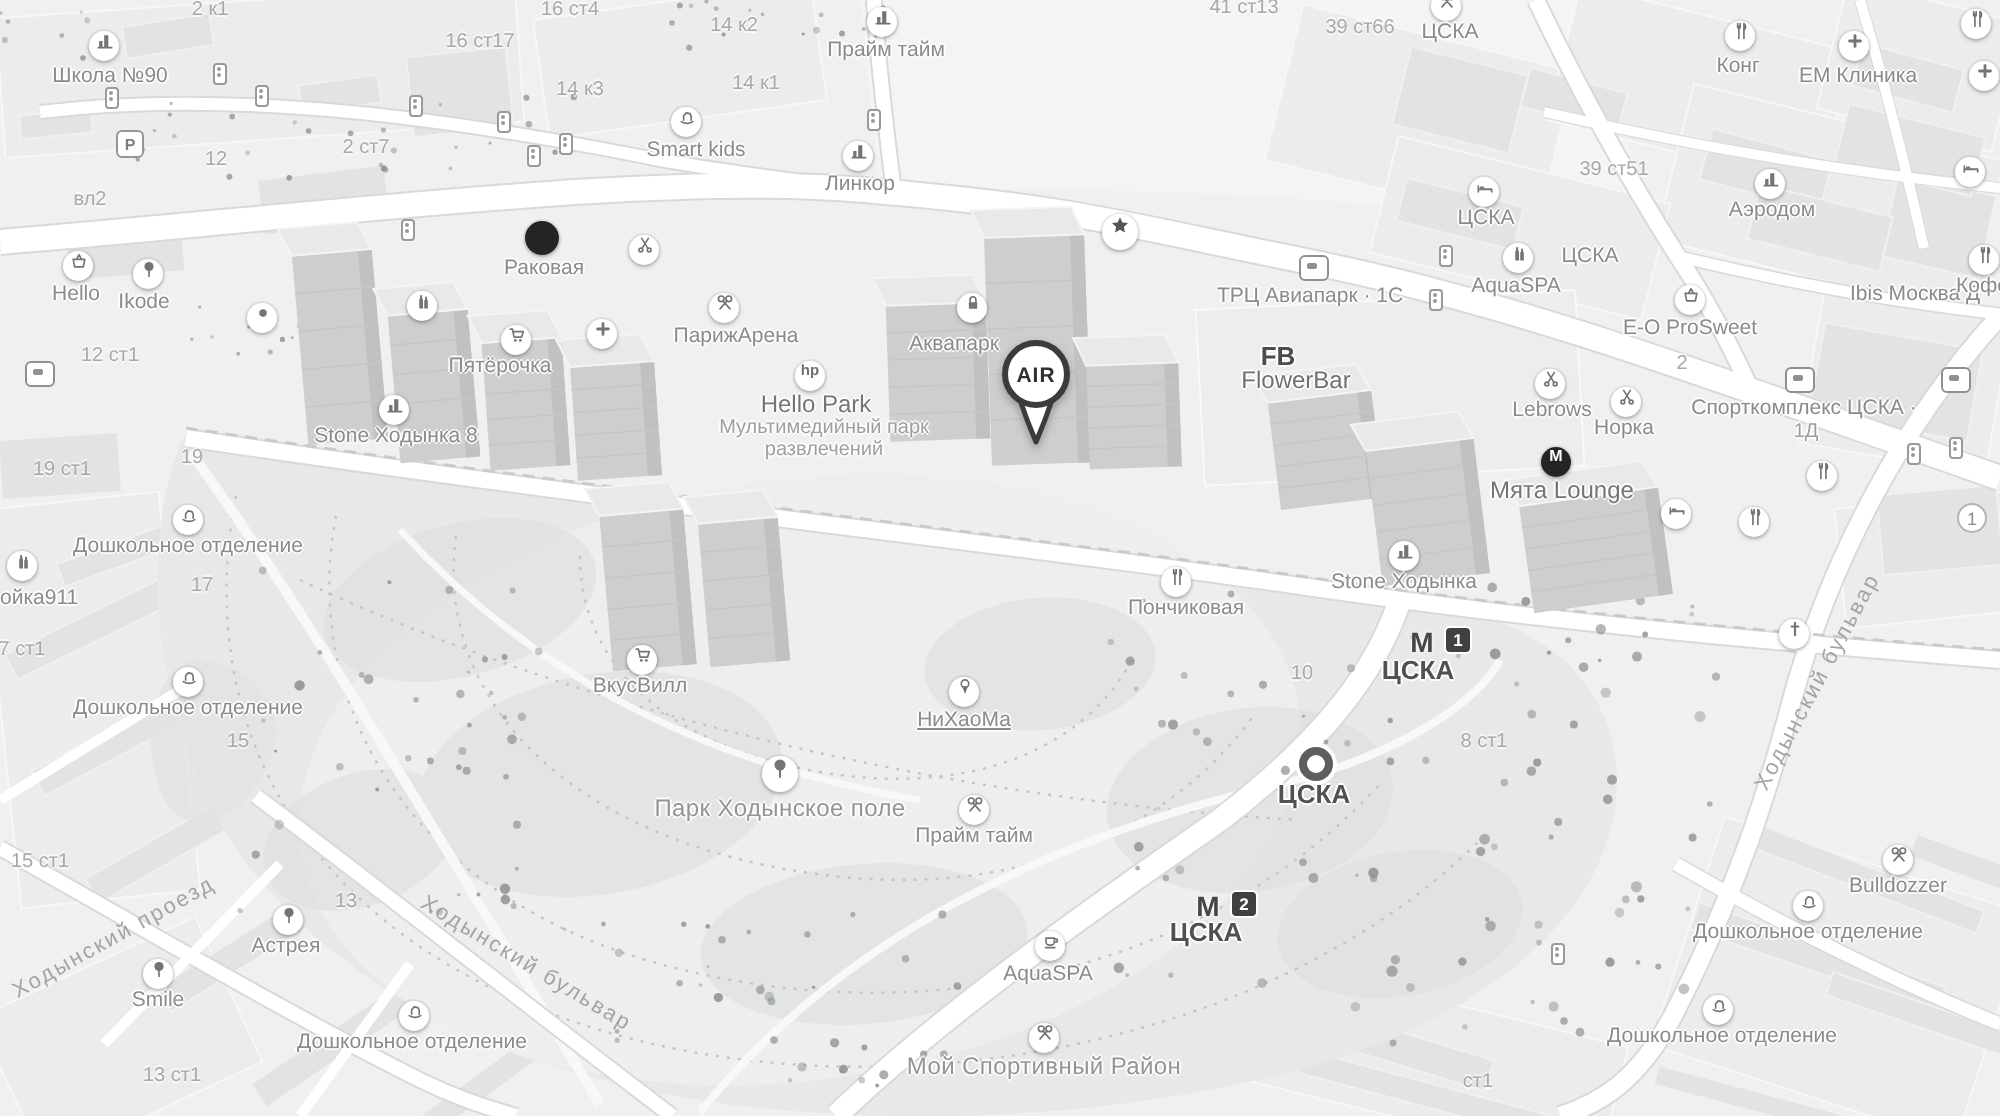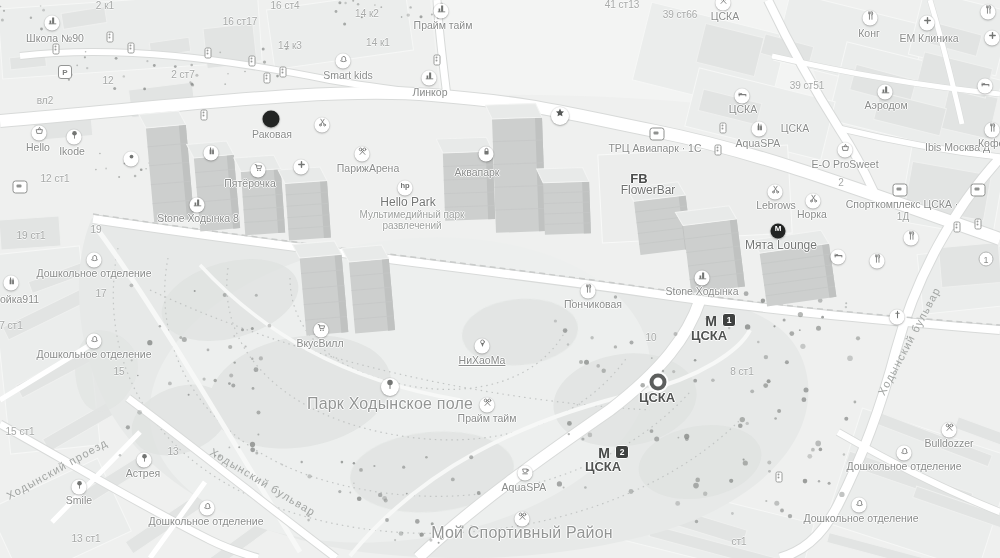--- a/index.html
+++ b/index.html
@@ -5,21 +5,21 @@
   html,body{margin:0;padding:0;background:#eff0ef;}
   #map{position:relative;width:1000px;height:558px;overflow:hidden;
        font-family:"Liberation Sans",sans-serif;background:#eff0ef;}
   #base{position:absolute;left:0;top:0;}
   #labels{position:absolute;left:0;top:0;width:1000px;height:558px;z-index:5;}
   .lbl{position:absolute;transform:translate(-50%,-50%);white-space:nowrap;
        font-size:10.5px;color:#8a8c8b;z-index:6;
        text-shadow:-1px 0 0 rgba(255,255,255,.85),1px 0 0 rgba(255,255,255,.85),
                    0 -1px 0 rgba(255,255,255,.85),0 1px 0 rgba(255,255,255,.85);}
   .lbl.left{transform:translate(0,-50%);}
-  .lbl.big{font-size:16px;color:#939594;letter-spacing:.2px;}
+  .lbl.big{font-size:12px;color:#939594;letter-spacing:.2px;}
   .lbl.brand{font-size:13px;font-weight:bold;color:#4b4d4c;}
   .lbl.dark{font-size:12px;color:#747675;}
   .lbl.sub{font-size:10px;color:#9da09e;}
   .lbl.subm{font-size:12px;color:#6f7170;}
   .addr{position:absolute;transform:translate(-50%,-50%);white-space:nowrap;
         font-size:10px;color:#a8aaa9;z-index:5;
         text-shadow:0 1px 0 rgba(255,255,255,.7),0 -1px 0 rgba(255,255,255,.7);}
   .street{position:absolute;white-space:nowrap;font-size:11px;color:#a2a5a3;
           letter-spacing:1.2px;z-index:5;}
   .metro-lbl{position:absolute;transform:translate(-50%,-50%);white-space:nowrap;
@@ -1005,13 +1005,20 @@
       <div class="tl" style="left: 267px; top: 78px;"></div>
       <div class="tl" style="left: 204px; top: 115px;"></div>
       <div class="tl" style="left: 437px; top: 60px;"></div>
       <div class="tl" style="left: 723px; top: 128px;"></div>
       <div class="tl" style="left: 718px; top: 150px;"></div>
       <div class="tl" style="left: 957px; top: 227px;"></div>
       <div class="tl" style="left: 978px; top: 224px;"></div>
       <div class="tl" style="left: 779px; top: 477px;"></div>
     </div>
 
+  <div id="air" style="left:495px;top:168px;width:46px;height:58px;">
+    <svg width="46" height="58" viewBox="0 0 46 58">
+      <path d="M15,32 C18,41 20,46 23,53 C26,46 28,41 31,32 Z" fill="#ffffff" stroke="#3a3c3b" stroke-width="2.5" stroke-linejoin="round"></path>
+      <circle cx="23" cy="19" r="15.5" fill="#ffffff" stroke="#3a3c3b" stroke-width="3"></circle>
+      <text x="23" y="23" text-anchor="middle" font-family="Liberation Sans, sans-serif" font-size="10.5" font-weight="bold" fill="#2f3130" letter-spacing="0.5">AIR</text>
+    </svg>
+  </div>
 </div>
 
 </body></html>

